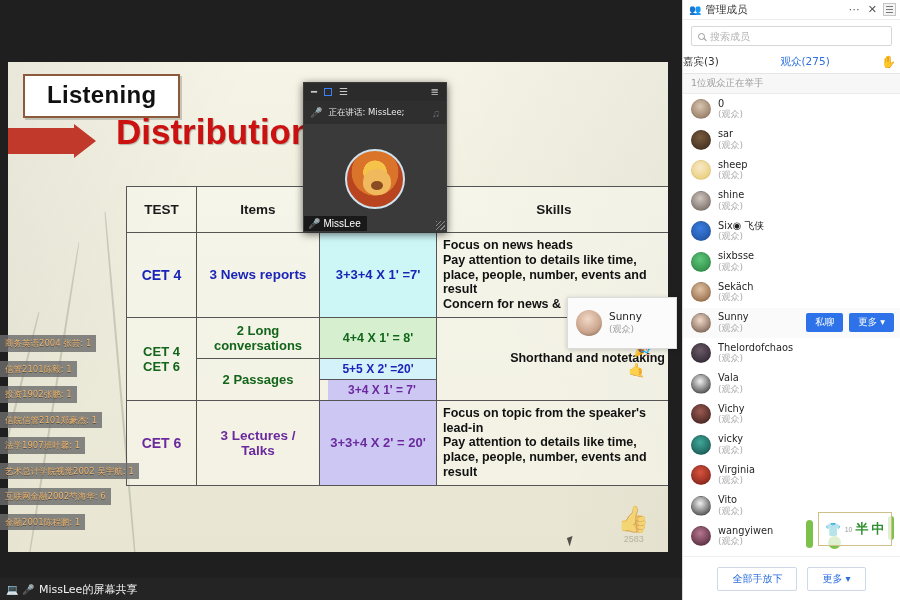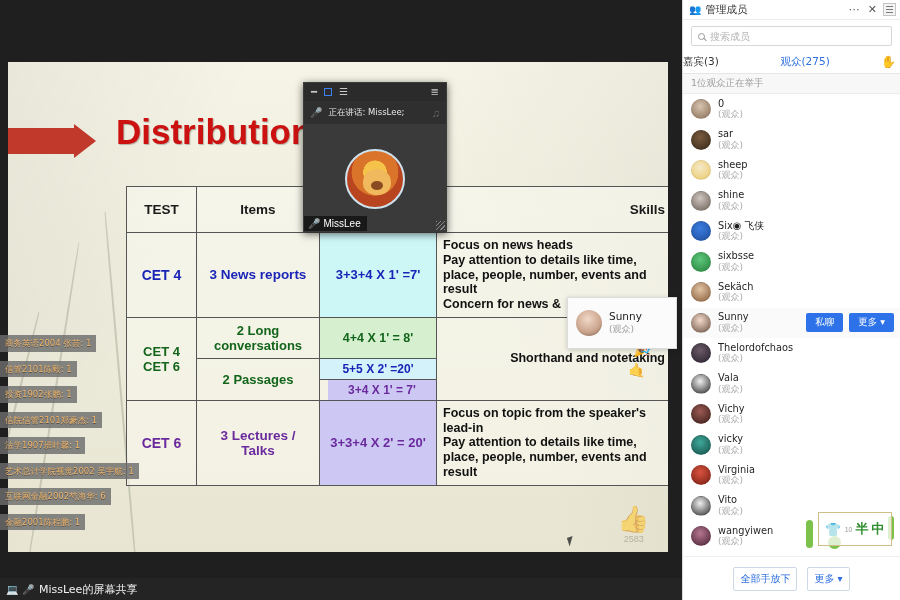--- a/index.html
+++ b/index.html
@@ -243,21 +243,21 @@
   .btn-blue {
     background: #2d72e8; color: #fff; font-size: 9.5px; border: 0; border-radius: 2px;
     padding: 3px 9px; cursor: pointer; font-family: "DejaVu Sans", sans-serif;
   }
   .p-foot {
     height: 44px; display: flex; align-items: center; justify-content: center; gap: 10px;
     border-top: 1px solid #efefef; flex: none; background: #fff;
   }
   .btn-ghost {
     border: 1px solid #cfd8e6; background: #fff; color: #2d6fe0; font-size: 10px;
-    border-radius: 2px; padding: 4px 6px; cursor: pointer;
+    border-radius: 2px; padding: 4px 14px; cursor: pointer;
     font-family: "DejaVu Sans", sans-serif;
   }
   .watermark {
     position: absolute; right: 4px; bottom: 48px; width: 92px; height: 46px;
     pointer-events: none;
   }
   .wm-box {
     position: absolute; left: 14px; top: 6px; right: 4px; bottom: 6px;
     border: 1.5px solid #cfc08a; background: rgba(255,255,255,.75);
     display: flex; align-items: center; justify-content: center; gap: 3px;
@@ -272,30 +272,33 @@
 
 <div id="root">
 
   <div class="share-area">
 
     <div class="slide">
       <div class="slide-stalk" style="left:70px;top:180px;width:2px;height:330px;transform:rotate(9deg);"></div>
       <div class="slide-stalk" style="left:96px;top:150px;width:1.5px;height:360px;transform:rotate(-5deg);"></div>
       <div class="slide-stalk" style="left:30px;top:250px;width:1.5px;height:250px;transform:rotate(14deg);"></div>
 
+      <div class="listening-box">
+        <span>Listening</span>
+      </div>
       <div class="red-arrow"></div>
       <div class="distribution">Distribution</div>
 
       <table class="dtable">
         <tbody>
             <tr>
           <th class="c-test">TEST</th>
           <th class="c-items">Items</th>
           <th class="c-time"></th>
-          <th class="c-skills" style="text-align:right">Skills</th>
+          <th class="c-skills" style="text-align:center">Skills</th>
         </tr>
         <tr>
           <td class="c-test blue" style="font-size:14px">CET 4</td>
           <td class="c-items blue" style="font-size:13.5px">3 News reports</td>
           <td class="c-time blue bg-cyan" style="font-size:13px">3+3+4 X  1' =7'</td>
           <td class="c-skills skills-txt" rowspan="1" style="white-space:pre-line;height:84px">Focus on news heads
 Pay attention to details like time, place, people, number, events and result
 Concern for news &amp;</td>
         </tr>
         <tr>

